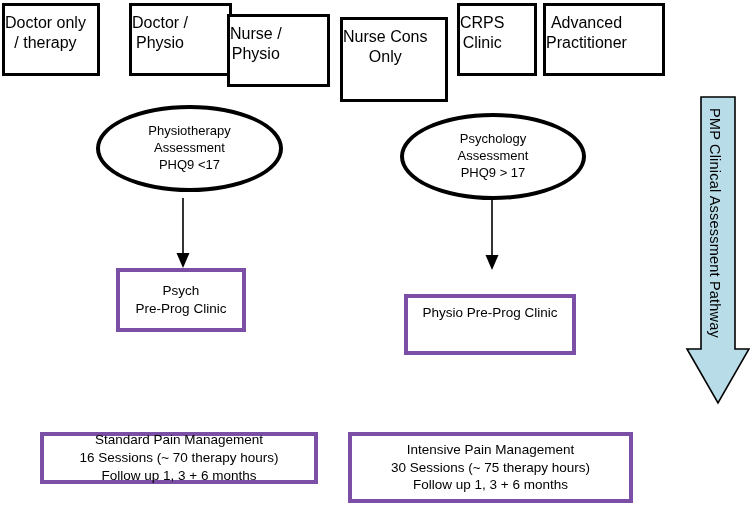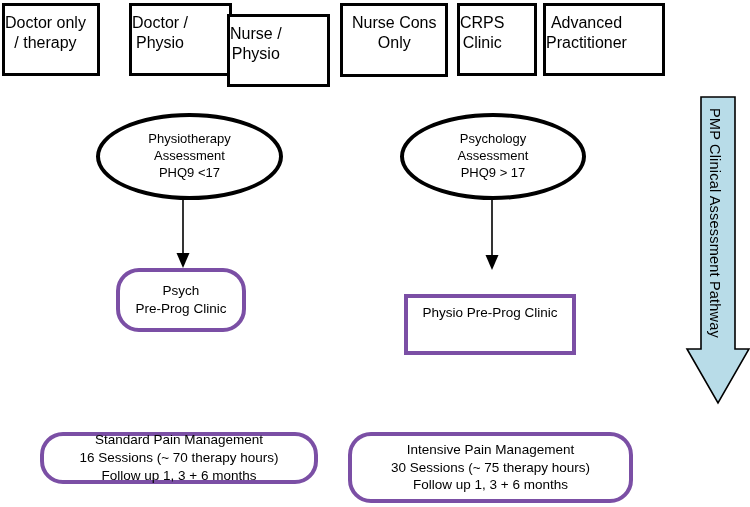--- a/index.html
+++ b/index.html
@@ -57,21 +57,21 @@
     box-sizing: border-box;
     border: 4px solid #7b4fa5;
     background: #ffffff;
     display: flex;
     justify-content: center;
     text-align: center;
     font-size: 13.5px;
     line-height: 1.32;
     color: #000000;
   }
-  .purple-box.vcenter { align-items: center; border-radius: 23px; }
+  .purple-box.vcenter { align-items: center; }
   .purple-box.vtop { align-items: flex-start; padding-top: 6px; margin-top: 24px; }
 
   
   .connector {
     position: absolute;
     overflow: visible;
   }
 
   
   .pathway-arrow {
@@ -109,42 +109,42 @@
     </div>
   </div>
 
   <div class="src-box" style="left:227px; top:14px; width:103px; height:73px;">
     <div>
       <span class="txt-line">Nurse /</span>
       <span class="txt-line">Physio</span>
     </div>
   </div>
 
-  <div class="src-box" style="left:340px; top:3px; width:108px; height:74px;padding-left:9px;">
+  <div class="src-box" style="left:340px; top:17px; width:108px; height:85px;">
     <div>
       <span class="txt-line">Nurse Cons</span>
       <span class="txt-line">Only</span>
     </div>
   </div>
 
   <div class="src-box" style="left:457px; top:3px; width:80px; height:73px;">
     <div>
       <span class="txt-line">CRPS</span>
       <span class="txt-line">Clinic</span>
     </div>
   </div>
 
   <div class="src-box" style="left:543px; top:3px; width:122px; height:73px;">
     <div>
       <span class="txt-line">Advanced</span>
       <span class="txt-line">Practitioner</span>
     </div>
   </div>
 
-  <div class="ellipse" style="left:96px; top:113px; width:187px; height:87px;">
+  <div class="ellipse" style="left:96px; top:105px; width:187px; height:87px;">
     <div>
       <span class="txt-line">Physiotherapy</span>
       <span class="txt-line">Assessment</span>
       <span class="txt-line">PHQ9 &lt;17</span>
     </div>
   </div>
 
   <div class="ellipse" style="left:400px; top:113px; width:186px; height:87px;">
     <div>
       <span class="txt-line">Psychology</span>

